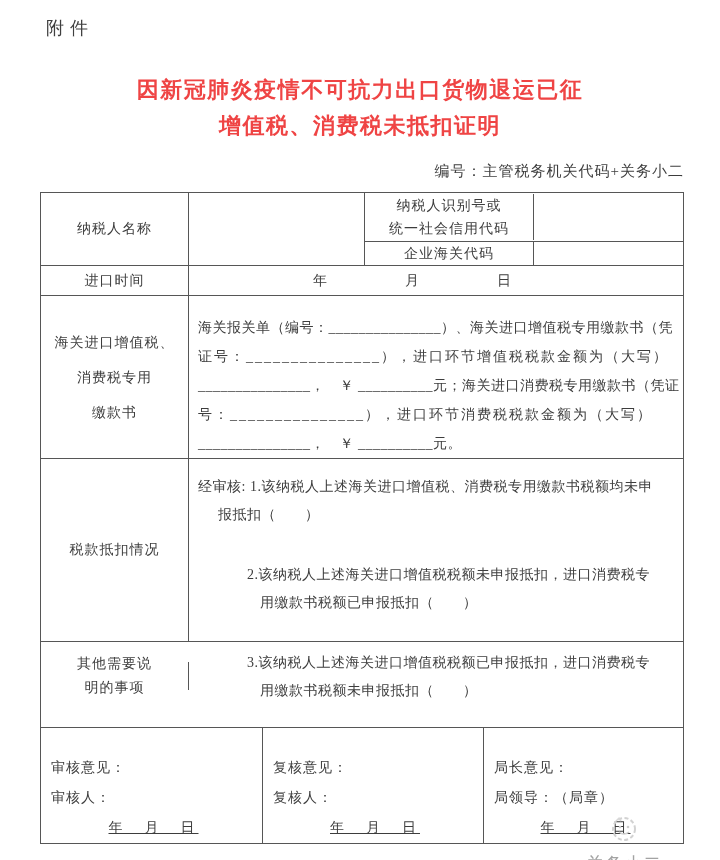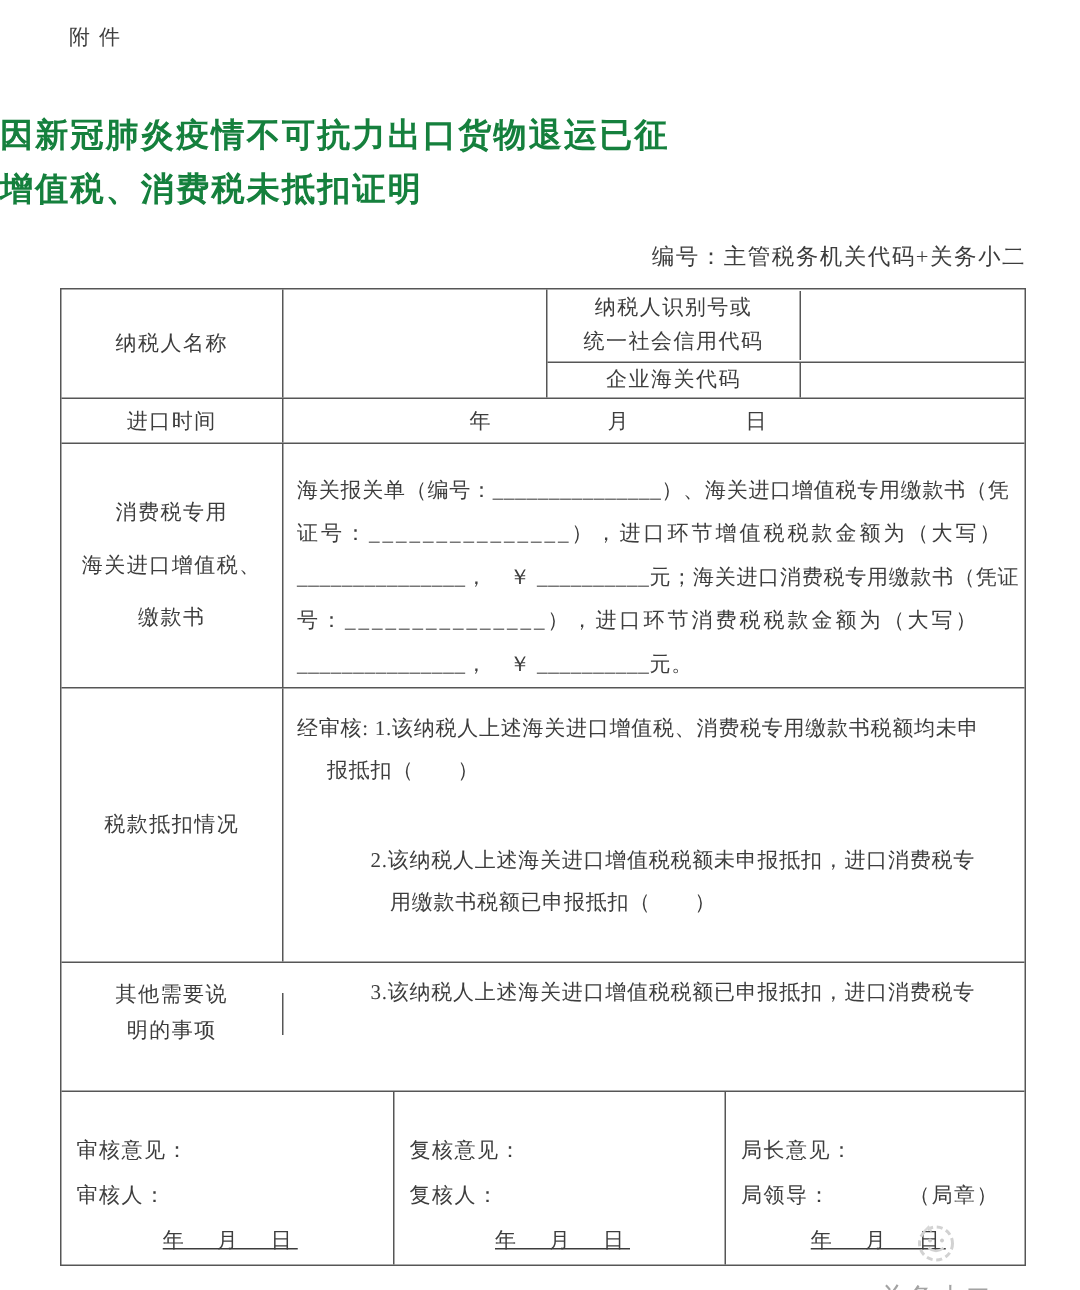--- a/index.html
+++ b/index.html
@@ -6,25 +6,25 @@
   html,body { background:#ffffff; }
   body {
     width:720px; height:860px; position:relative; overflow:hidden;
     font-family:"Liberation Serif","DejaVu Serif",serif;
     color:#3b3b3b;
   }
   .page { position:absolute; inset:0; background:#fff; }
 
   .attachment {
     position:absolute; left:46px; top:16px;
-    font-size:14px; letter-spacing:6px; color:#3f3f3f;
+    font-size:18px; letter-spacing:6px; color:#3f3f3f;
   }
   .title {
     position:absolute; left:0; top:72px; width:720px;
-    font-weight:bold; color:#15803d;
+    text-align:center; font-weight:bold; color:#ef4444;
     font-size:22px; line-height:36px; letter-spacing:1.5px;
   }
   .serial {
     position:absolute; left:40px; top:162px; width:644px;
     text-align:right; font-size:15px; letter-spacing:1px; color:#3d3d3d;
   }
 
   .form-table {
     position:absolute; left:40px; top:192px; width:644px; height:652px;
     border:1px solid #565656; font-size:14px; color:#3d3d3d;
@@ -80,21 +80,21 @@
   .other-value { flex:1; }
 
   
   .r6 { flex:1;margin-top:37px; }
   .sign-cell { padding:25px 6px 0 10px; }
   .sign-cell .line { line-height:30px; letter-spacing:1px; white-space:nowrap; }
   .sign-cell .date-line { text-align:center; letter-spacing:4px; padding-left:0;text-decoration:underline; }
   .sign-c1 { width:222px; flex:0 0 222px; }
   .sign-c2 { width:221px; flex:0 0 221px; }
   .sign-c3 { flex:1; }
-  .leader-line { display:flex; gap:52px; }
+  .leader-line { display:flex; }
 
   
   .watermark {
     position:absolute; left:586px; top:813px;
     display:flex; align-items:center; gap:5px; z-index:5;flex-direction:column;
   }
   .watermark .wm-text {
     font-size:18px; color:#a3a3a3; letter-spacing:1px;
     font-family:"Liberation Sans","DejaVu Sans",sans-serif;
   }
@@ -137,41 +137,42 @@
       <div class="label-col br cell-center">进口时间</div>
       <div class="import-date">
         <span>年</span>
         <span>月</span>
         <span>日</span>
       </div>
     </div>
 
     <div class="row r3 bt">
       <div class="label-col br cell-center">
+        <div>海关进口增值税、</div>
         <div>消费税专用</div>
-        <div>海关进口增值税、</div>
         <div>缴款书</div>
       </div>
       <div class="voucher-content">
         <div class="line">海关报关单（编号：_______________）、海关进口增值税专用缴款书（凭</div>
         <div class="line spread">证号：_______________），进口环节增值税税款金额为（大写）</div>
         <div class="line">_______________，　￥ __________元；海关进口消费税专用缴款书（凭证</div>
         <div class="line spread">号：_______________），进口环节消费税税款金额为（大写）</div>
         <div class="line">_______________，　￥ __________元。</div>
       </div>
     </div>
 
     <div class="row r4 bt">
       <div class="label-col br cell-center">税款抵扣情况</div>
       <div class="deduction-content">
         <div class="line">经审核: 1.该纳税人上述海关进口增值税、消费税专用缴款书税额均未申</div>
         <div class="line ind-wrap">报抵扣（　　）</div>
         <div class="line ind-item">2.该纳税人上述海关进口增值税税额未申报抵扣，进口消费税专</div>
         <div class="line ind-cont">用缴款书税额已申报抵扣（　　）</div>
         <div class="line ind-item">3.该纳税人上述海关进口增值税税额已申报抵扣，进口消费税专</div>
+        <div class="line ind-cont">用缴款书税额未申报抵扣（　　）</div>
       </div>
     </div>
 
     <div class="row r5 bt">
       <div class="label-col br cell-center">
         <div>其他需要说</div>
         <div>明的事项</div>
       </div>
       <div class="other-value"></div>
     </div>

